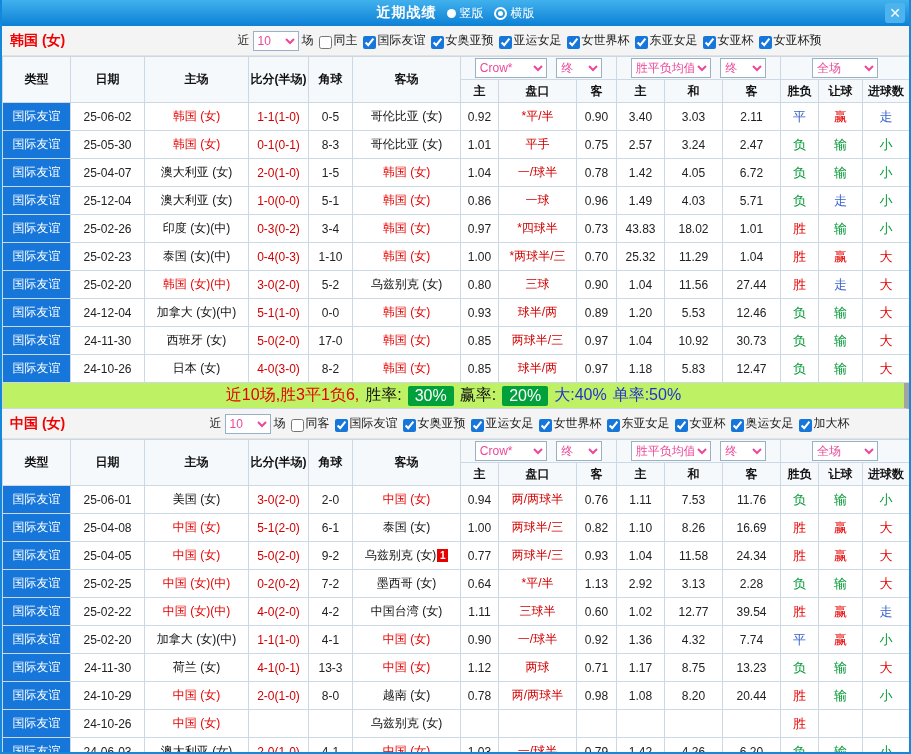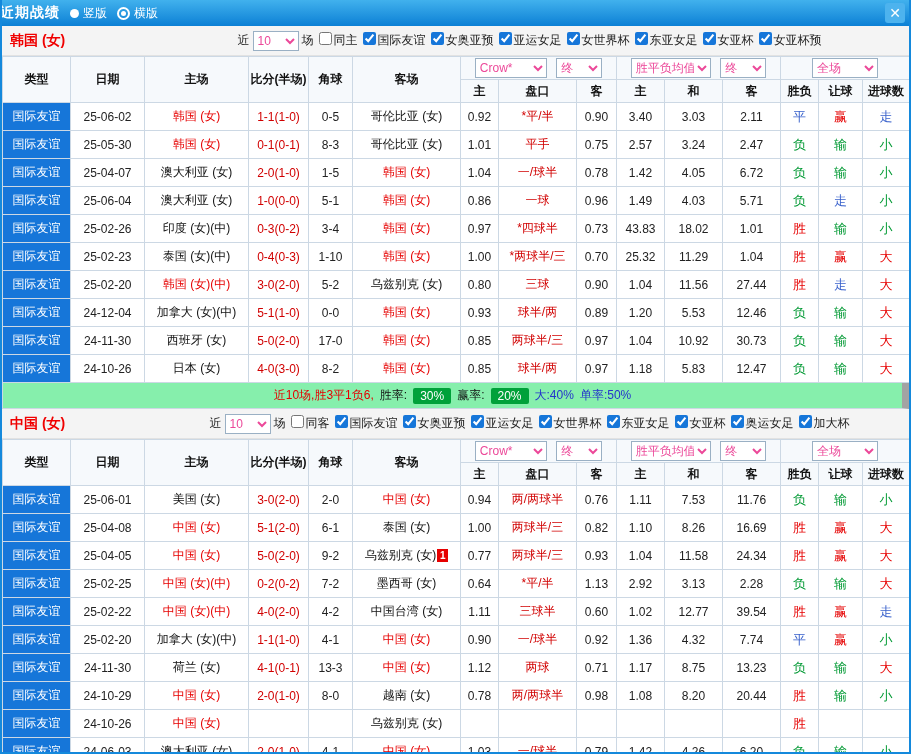--- a/index.html
+++ b/index.html
@@ -1,44 +1,44 @@
 <!DOCTYPE html>
 <html><head>
 <meta charset="utf-8">
 <style>
   *{margin:0;padding:0;box-sizing:border-box}
   html,body{background:#fff;font-family:"Liberation Sans","DejaVu Sans",sans-serif}
   .dialog{width:911px;height:754px;border:2px solid #1489dc;border-top:none;overflow:hidden;background:#fff}
-  .topbar{height:26px;margin:0 -2px;background:linear-gradient(#41b1ed,#0c80d5);display:flex;align-items:center;justify-content:flex-start;position:relative;color:#fff;gap:10px}
+  .topbar{height:26px;margin:0 -2px;background:linear-gradient(#41b1ed,#0c80d5);display:flex;align-items:center;justify-content:center;position:relative;color:#fff;gap:10px}
   .topbar .title{font-size:14px;font-weight:bold;letter-spacing:1px}
   .radio-item{display:flex;align-items:center;gap:4px;font-size:12px;cursor:pointer}
   .dot{width:9px;height:9px;border-radius:50%;background:#fff}
   .dot.sel{width:13px;height:13px;background:transparent;border:2px solid #fff;position:relative}
   .dot.sel::after{content:"";position:absolute;left:2px;top:2px;right:2px;bottom:2px;border-radius:50%;background:#fff}
   .close-btn{position:absolute;right:6px;top:3px;width:20px;height:20px;display:flex;align-items:center;justify-content:center;font-size:14px;font-weight:bold;color:#fff;background:#4db3ee;border-radius:3px;cursor:pointer}
   .section-head{height:30px;display:flex;align-items:center;background:#f4f4f4;border-bottom:1px solid #e2e2e2;padding:0 8px}
   .team-name{color:#f00000;font-weight:bold;font-size:14px;min-width:148px}
   .filter{display:flex;align-items:center;font-size:12px;color:#222;margin:0 auto;white-space:nowrap}
-  .filter label{display:flex;align-items:flex-start;cursor:pointer}
+  .filter label{display:flex;align-items:flex-end;cursor:pointer}
   .filter input[type=checkbox]{accent-color:#1676d9;width:13px;height:13px;margin:0 2px 0 5px}
   select{height:20px;font-size:12px;border:1px solid #9ab0c4;background:#fff;color:#ec4899;margin:0 3px}
   .sel-count{width:46px}.sel-odds{width:72px}.sel-final{width:46px}.sel-avg{width:80px}.sel-scope{width:66px}
   table{width:100%;table-layout:fixed;border-collapse:collapse}
   th,td{border:1px solid #ccd8e4;white-space:nowrap;overflow:hidden;text-align:center}
   thead th{background:#f6f9fc;font-size:12px;height:23px;font-weight:bold;color:#111}
   tbody td{height:28px;font-size:12px;color:#222;background:#fff}
   td.type-cell{background:#1676d9;color:#fff;cursor:pointer}
   .team{color:#111}
   .team.red,.red{color:#e60000}
   .green{color:#009933}
   .blue{color:#3a62cc}
   .score,.handicap{color:#d10000}
   .res{font-size:13px}
   .card-badge{display:inline-block;background:#e60000;color:#fff;font-size:10px;font-weight:bold;line-height:13px;width:11px;height:13px;margin-left:1px;vertical-align:middle}
-  .summary{height:26px;border-left:1px solid #ccd8e4;border-right:7px solid #a3a3a3;border-bottom:1px solid #ccd8e4;display:flex;align-items:center;justify-content:center;gap:6px;font-size:12px;color:#111;background:#86efac}
+  .summary{height:26px;border-left:1px solid #ccd8e4;border-right:5px solid #a3a3a3;border-bottom:1px solid #ccd8e4;display:flex;align-items:center;justify-content:center;gap:6px;font-size:16px;color:#111;background:#bef264}
   .badge{background:#00a13a;color:#fff;padding:1px 7px;border-radius:2px}
   .s-red{color:#e60000}.s-blue{color:#2433cc}
 </style>
 </head>
 <body>
 
 <div class="dialog">
 
   <div class="topbar">
     <span class="title">近期战绩</span>
@@ -193,21 +193,21 @@
           <td>0.78</td>
           <td>1.42</td>
           <td>4.05</td>
           <td>6.72</td>
           <td class="res green">负</td>
           <td class="res green">输</td>
           <td class="res green">小</td>
         </tr>
         <tr>
           <td class="type-cell">国际友谊</td>
-          <td>25-06-04</td>
+          <td>25-12-04</td>
           <td class="team">澳大利亚 (女)</td>
           <td class="score">1-0(0-0)</td>
           <td>5-1</td>
           <td class="team red">韩国 (女)</td>
           <td>0.86</td>
           <td class="handicap">一球</td>
           <td>0.96</td>
           <td>1.49</td>
           <td>4.03</td>
           <td>5.71</td>

